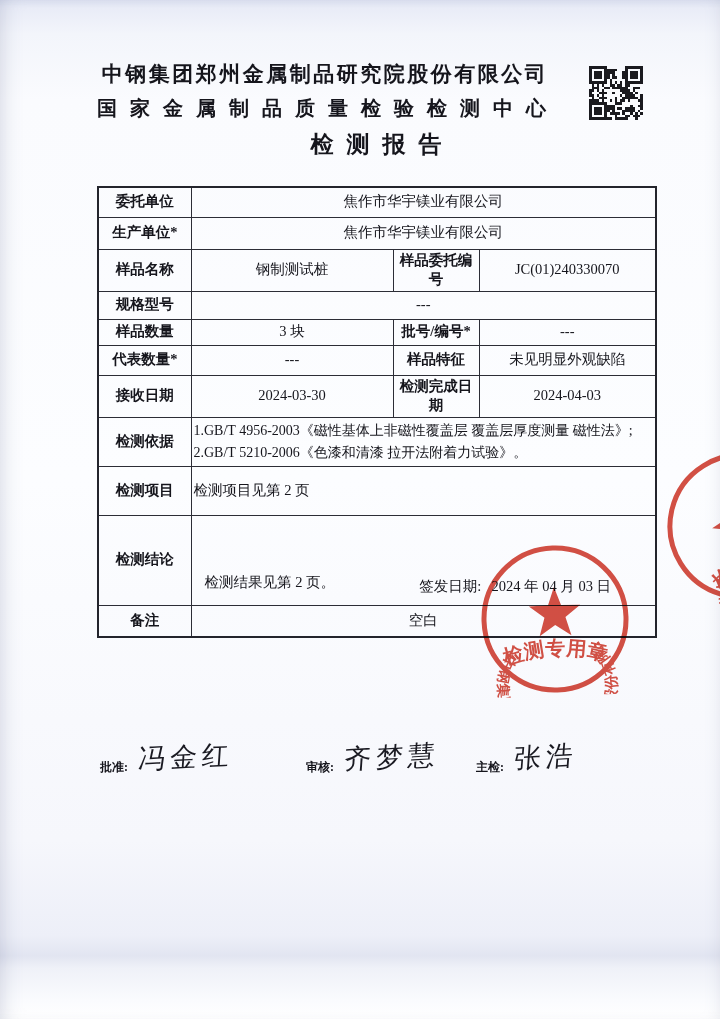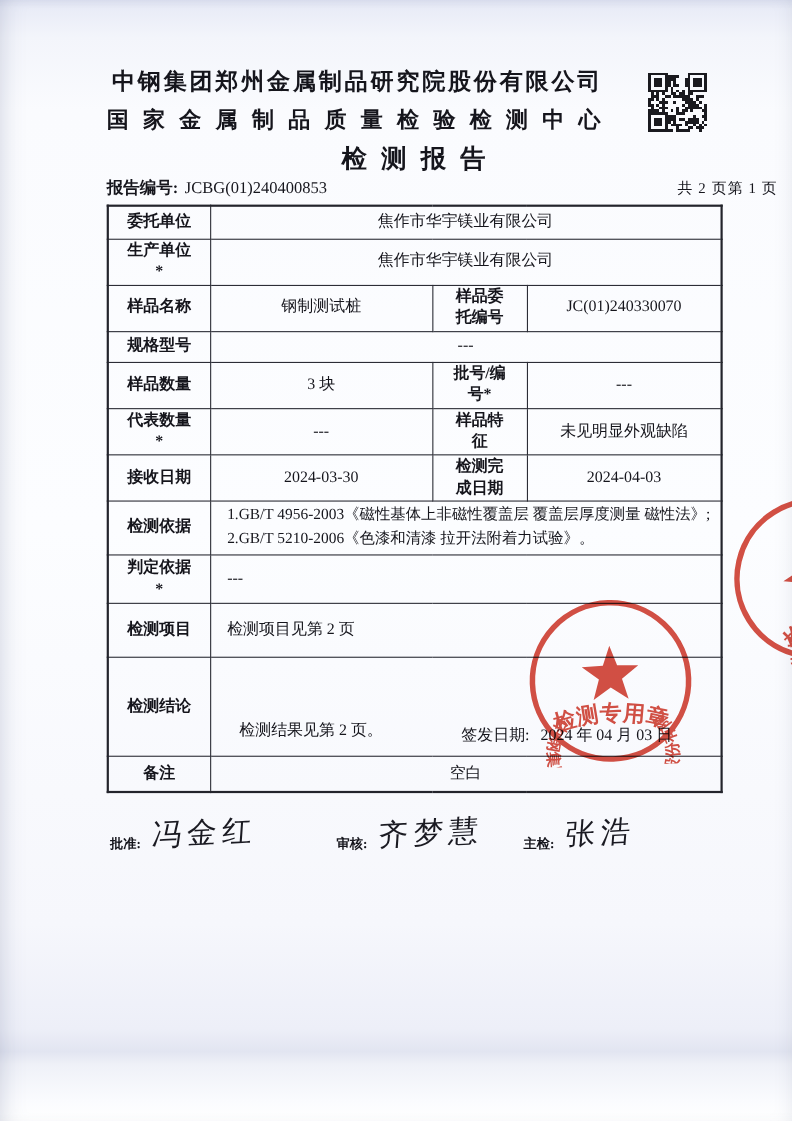--- a/index.html
+++ b/index.html
@@ -36,21 +36,21 @@
   .rep-no{font-size:15px;}
   .rep-no b{font-weight:bold;margin-right:6px;}
   .page-ind{font-size:13.5px;letter-spacing:1px;}
   table.report{
     position:absolute;left:97px;top:186px;width:558px;
     border-collapse:collapse;table-layout:fixed;
     border:2.5px solid #23242c;
   }
   table.report td{
     border:1.5px solid #2c2d36;font-size:14.5px;line-height:1.35;
-    padding:1px 15px;overflow:hidden;
+    padding:1px 2px;overflow:hidden;
   }
   td.lbl{font-weight:bold;text-align:center;}
   td.val{text-align:center;}
   td.alignleft{text-align:left;padding-left:11px;}
   .dep-line{font-size:14px;line-height:1.55;white-space:nowrap;}
   td.concl{position:relative;vertical-align:top;}
   .concl-text{padding:20px 0 0 11px;text-align:left;margin-top:36px;}
   .issue-line{
     position:absolute;right:44px;bottom:8px;font-size:14.5px;white-space:nowrap;
   }
@@ -328,24 +328,20 @@
         <rect x="11" y="20" width="1" height="1" fill="#1a1a1f"></rect>
         <rect x="12" y="20" width="1" height="1" fill="#1a1a1f"></rect>
         <rect x="13" y="20" width="1" height="1" fill="#1a1a1f"></rect>
         <rect x="14" y="20" width="1" height="1" fill="#1a1a1f"></rect>
         <rect x="18" y="20" width="1" height="1" fill="#1a1a1f"></rect>
       </svg>
   </div>
 
   <div class="doc-title">检测报告</div>
 
-  <div class="report-line">
-    <span class="rep-no"><b>报告编号:</b><span>JCBG(01)240400853</span></span>
-    <span class="page-ind">共 2 页第 1 页</span>
-  </div>
 
   <table class="report">
     <colgroup>
         <col style="width:93px">
         <col style="width:202px">
         <col style="width:86px">
         <col style="width:177px">
       </colgroup>
     <tbody>
         <tr style="height: 30px;">
@@ -384,24 +380,20 @@
           <td class="lbl">检测完成日期</td>
           <td class="val">2024-04-03</td>
         </tr>
         <tr style="height: 49px;">
           <td class="lbl">检测依据</td>
           <td colspan="3" class="val alignleft">
             <div class="dep-line">1.GB/T 4956-2003《磁性基体上非磁性覆盖层 覆盖层厚度测量 磁性法》;</div>
             <div class="dep-line">2.GB/T 5210-2006《色漆和清漆 拉开法附着力试验》。</div>
           </td>
         </tr>
-        <tr style="height: 44px;">
-          <td class="lbl">判定依据*</td>
-          <td colspan="3" class="val alignleft">---</td>
-        </tr>
         <tr style="height: 49px;">
           <td class="lbl">检测项目</td>
           <td colspan="3" class="val alignleft">检测项目见第 2 页</td>
         </tr>
         <tr style="height: 90px;">
           <td class="lbl">检测结论</td>
           <td colspan="3" class="val alignleft concl">
             <div class="concl-text">检测结果见第 2 页。</div>
             <div class="issue-line"><span class="il">签发日期:</span><span>2024 年 04 月 03 日</span></div>
           </td>

